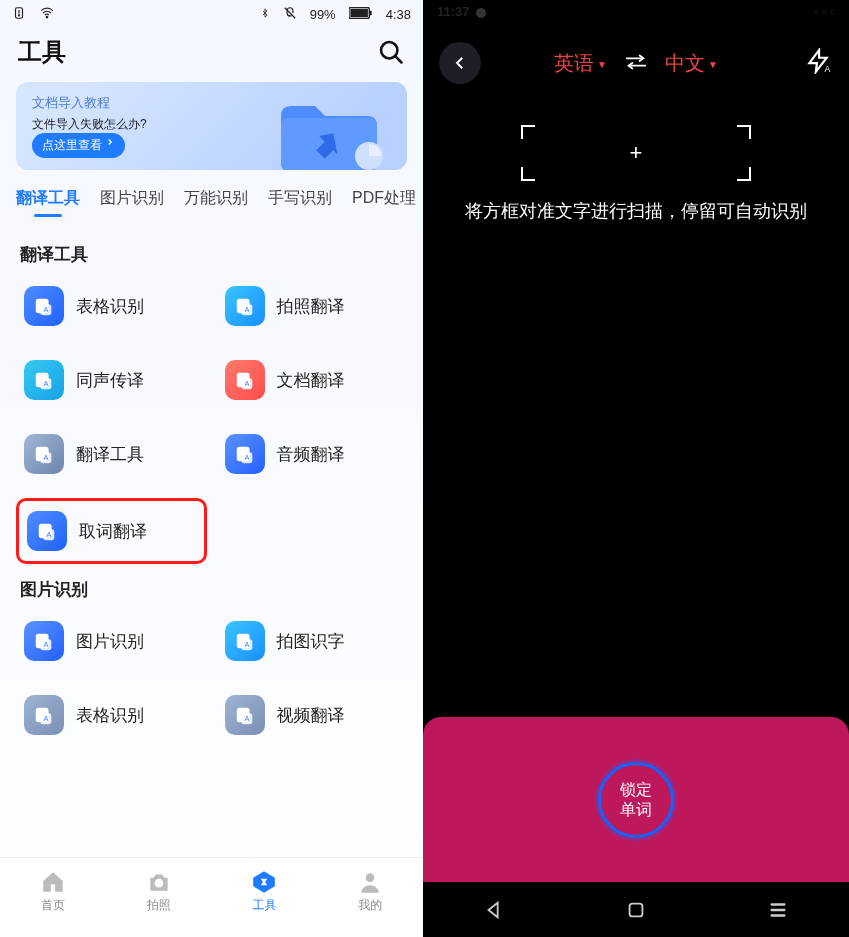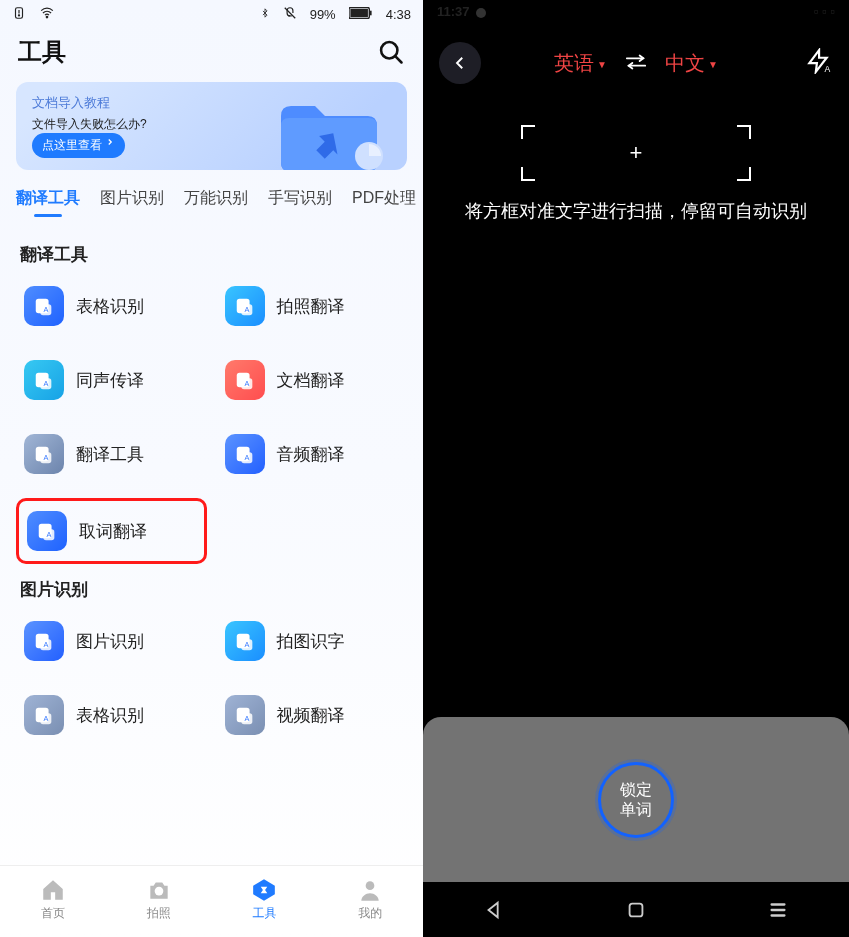--- a/index.html
+++ b/index.html
@@ -112,21 +112,21 @@
   border-radius: 10px;
   display: flex;
   align-items: center;
   justify-content: center;
   color: #fff;
   font-size: 18px;
 }
 
 .tabbar {
   position: absolute;
-  bottom: 4px; left: 0; right: 0;
+  bottom: 12px; left: 0; right: 0;
   height: 68px;
   background: #fff;
   border-top: 1px solid #eee;
   display: flex;
   justify-content: space-around;
   align-items: center;
   font-size: 12px;
   color: #888;
 }
 .tabbar .tb-item { display: flex; flex-direction: column; align-items: center; gap: 2px; }
@@ -197,21 +197,21 @@
   color: #fff;
   font-size: 18px;
   text-align: center;
 }
 
 .bottom-panel {
   position: absolute;
   left:0; right:0;
   bottom: 55px;
   height: 165px;
-  background: #737373;
+  background: #be185d;
   border-radius: 18px 18px 0 0;
   display: flex;
   align-items: center;
   justify-content: center;
 }
 .lock-btn {
   width: 76px; height: 76px;
   border-radius: 50%;
   border: 3px solid #1262ff;
   box-shadow: 0 0 0 3px rgba(18,98,255,0.25);

